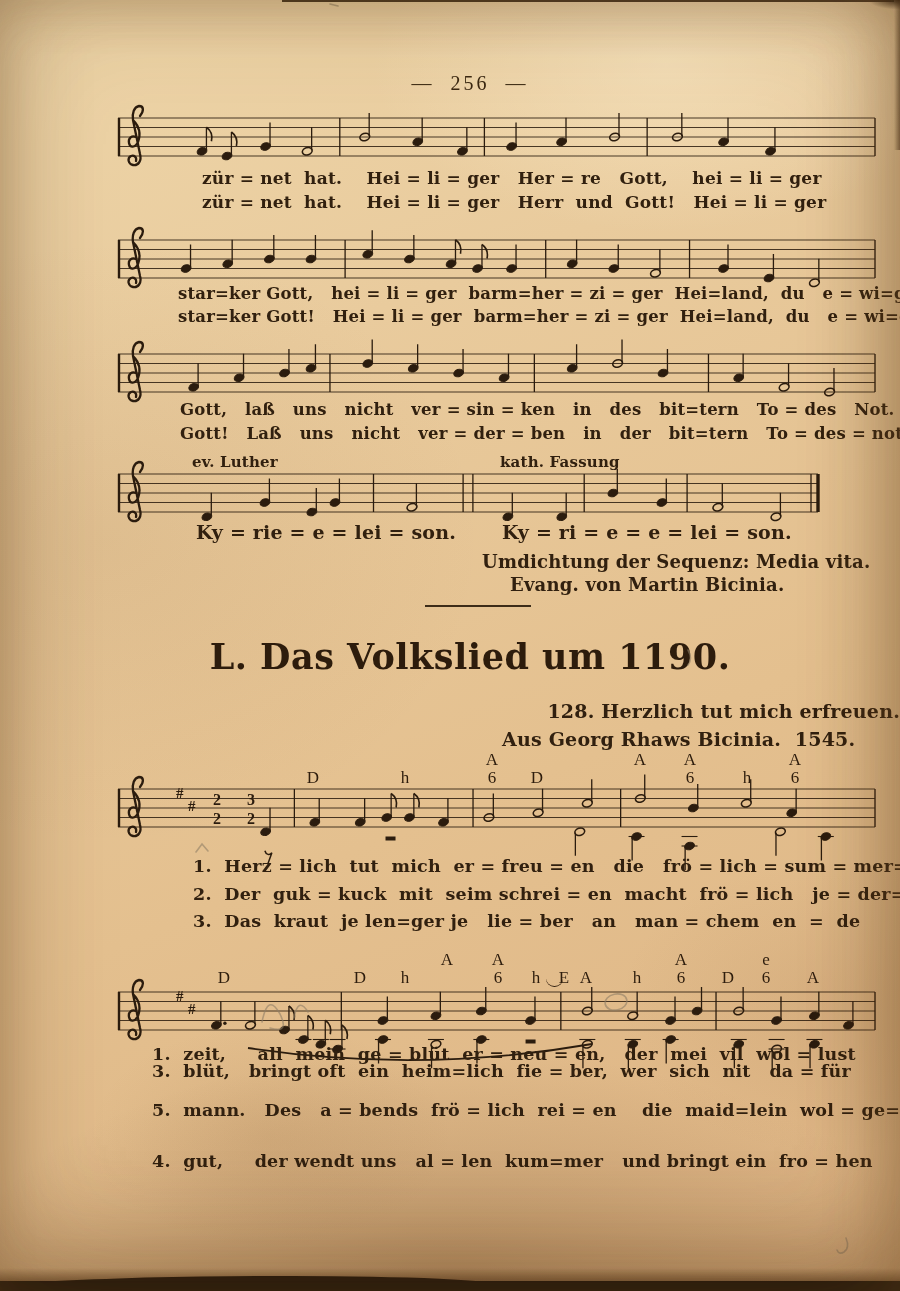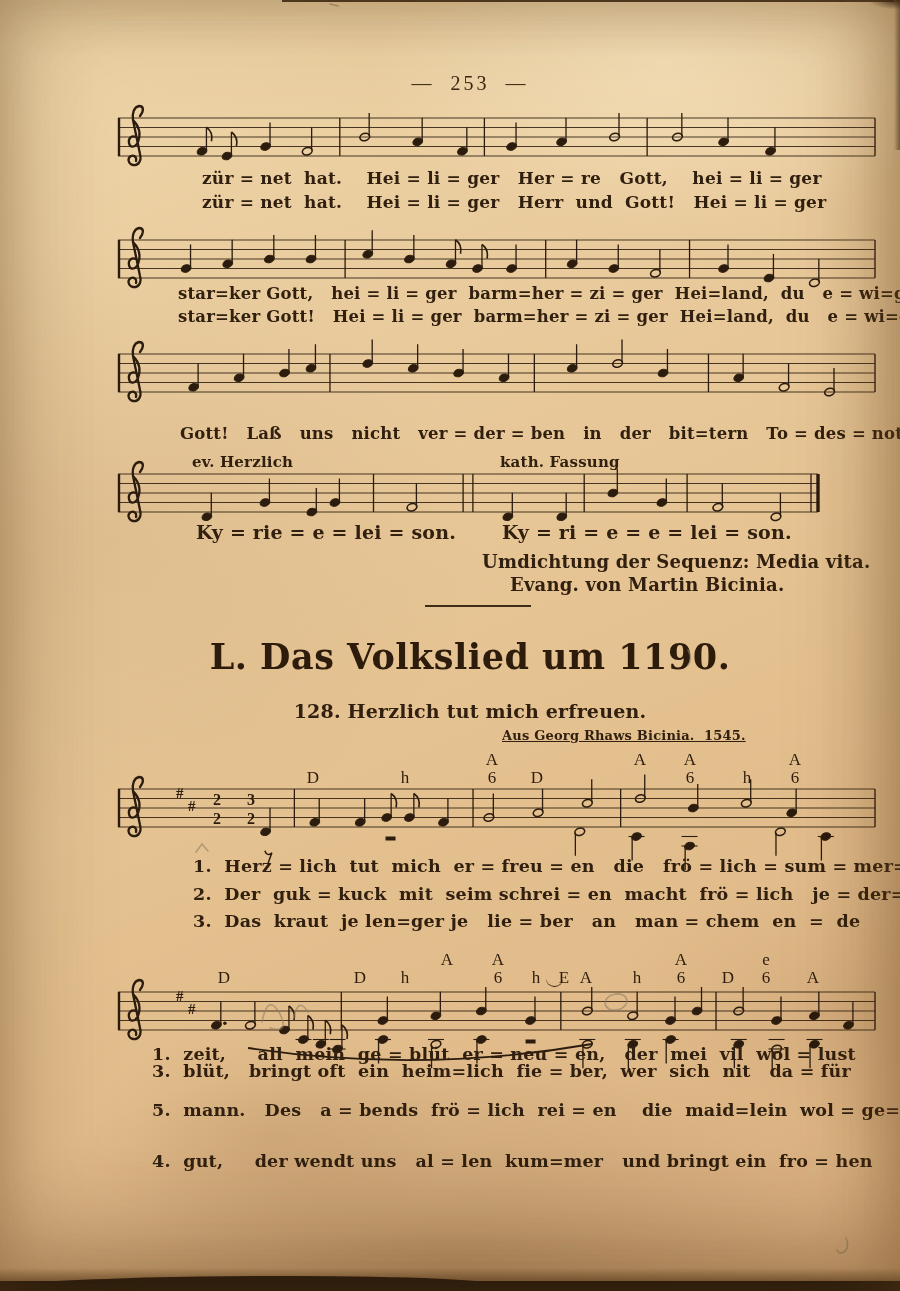--- a/index.html
+++ b/index.html
@@ -17,22 +17,22 @@
     box-shadow:inset 0 0 120px rgba(95,62,28,.22), inset -26px 0 55px rgba(120,80,40,.16),
                inset 0 -46px 90px rgba(95,60,28,.30), inset 0 18px 40px rgba(120,82,42,.12);}
   .t{position:absolute;white-space:pre;font-weight:700;letter-spacing:.2px;}
   .c{left:40px;width:860px;text-align:center;}
   .pageno{font-family:"Liberation Serif",serif;font-weight:400;font-size:20px;letter-spacing:3px;color:#3a2711;}
   .lyr{font-size:17px;}
   .lyr2{font-size:16.5px;}
   .lab{font-size:15px;}
   .attr{font-size:18px;}
   .heading{font-size:35px;letter-spacing:.5px;color:#2d1c0c;}
-  .subtitle{font-size:19px;}
-  .source{font-size:13px;text-decoration:underline;}
+  .subtitle{font-size:19px;text-align:right;}
+  .source{font-size:19px;}
   .verse{font-size:17.5px;}
   .rule{position:absolute;height:2px;background:#3d2c18;}
   .chord{position:absolute;transform:translateX(-50%);font-family:"Liberation Serif",serif;
     font-size:17px;font-weight:400;color:#2e1d0d;white-space:pre;}
   .tie{position:absolute;border-bottom:1.6px solid #2e1d0d;border-radius:0 0 9px 9px;}
   #notation{position:absolute;left:0;top:0;}
   #notation text{font:700 15px "Liberation Serif",serif;fill:#2b1c0e;}
   #notation text.ts{letter-spacing:11px;font-size:16px;}
   .edge-top{position:absolute;left:282px;top:0;width:612px;height:2px;background:#241609;opacity:.85;}
   .smudge-tr{position:absolute;right:0;top:0;width:46px;height:15px;
@@ -363,31 +363,32 @@
         <line x1="818.84" y1="1014.75" x2="818.84" y2="991.75" stroke="#2b1c0e" stroke-width="1.3"></line>
         <line x1="806.44" y1="1039.5" x2="822.44" y2="1039.5" stroke="#2b1c0e" stroke-width="1.1"></line>
         <ellipse cx="814.44" cy="1044.25" rx="5" ry="3.6" transform="rotate(-18 814.44 1044.25)" fill="#2b1c0e" stroke="#2b1c0e" stroke-width="1"></ellipse>
         <line x1="810.0400000000001" y1="1045.25" x2="810.0400000000001" y2="1068.25" stroke="#2b1c0e" stroke-width="1.3"></line>
         <ellipse cx="848.505" cy="1025.25" rx="5" ry="3.6" transform="rotate(-18 848.505 1025.25)" fill="#2b1c0e" stroke="#2b1c0e" stroke-width="1"></ellipse>
         <line x1="852.905" y1="1024.25" x2="852.905" y2="1001.25" stroke="#2b1c0e" stroke-width="1.3"></line>
         <path d="M248,1048 Q420,1074 592,1044" fill="none" stroke="#2b1c0e" stroke-width="1.8"></path>
       </g>
     </svg>
 
-  <div class="t pageno c" style="top:72px">—  253  —</div>
+  <div class="t pageno c" style="top:72px">—  256  —</div>
 
   <div class="t lyr" style="left:202px;top:192px">zür = net  hat.    Hei = li = ger   Herr  und  Gott!   Hei = li = ger</div>
   <div class="t lyr" style="left:202px;top:168px">zür = net  hat.    Hei = li = ger   Her = re   Gott,    hei = li = ger</div>
 
   <div class="t lyr2" style="left:178px;top:284px">star=ker Gott,   hei = li = ger  barm=her = zi = ger  Hei=land,  du   e = wi=ger</div>
   <div class="t lyr2" style="left:178px;top:307px">star=ker Gott!   Hei = li = ger  barm=her = zi = ger  Hei=land,  du   e = wi=ger</div>
 
+  <div class="t lyr2" style="left:180px;top:400px">Gott,   laß   uns   nicht   ver = sin = ken   in   des   bit=tern   To = des   Not.</div>
   <div class="t lyr2" style="left:180px;top:424px">Gott!   Laß   uns   nicht   ver = der = ben   in   der   bit=tern   To = des = not.</div>
 
-  <div class="t lab" style="left:192px;top:453px">ev. Herzlich</div>
+  <div class="t lab" style="left:192px;top:453px">ev. Luther</div>
   <div class="t lab" style="left:500px;top:453px">kath. Fassung</div>
 
   <div class="t" style="left:196px;top:521px;font-size:19px">Ky = rie = e = lei = son.</div>
   <div class="t attr" style="left:482px;top:551px">Umdichtung der Sequenz: Media vita.</div>
 
   <div class="t" style="left:502px;top:521px;font-size:19px">Ky = ri = e = e = lei = son.</div>
   <div class="t attr" style="left:510px;top:574px">Evang. von Martin Bicinia.</div>
 
   <div class="rule" style="left:425px;top:605px;width:106px"></div>
 

